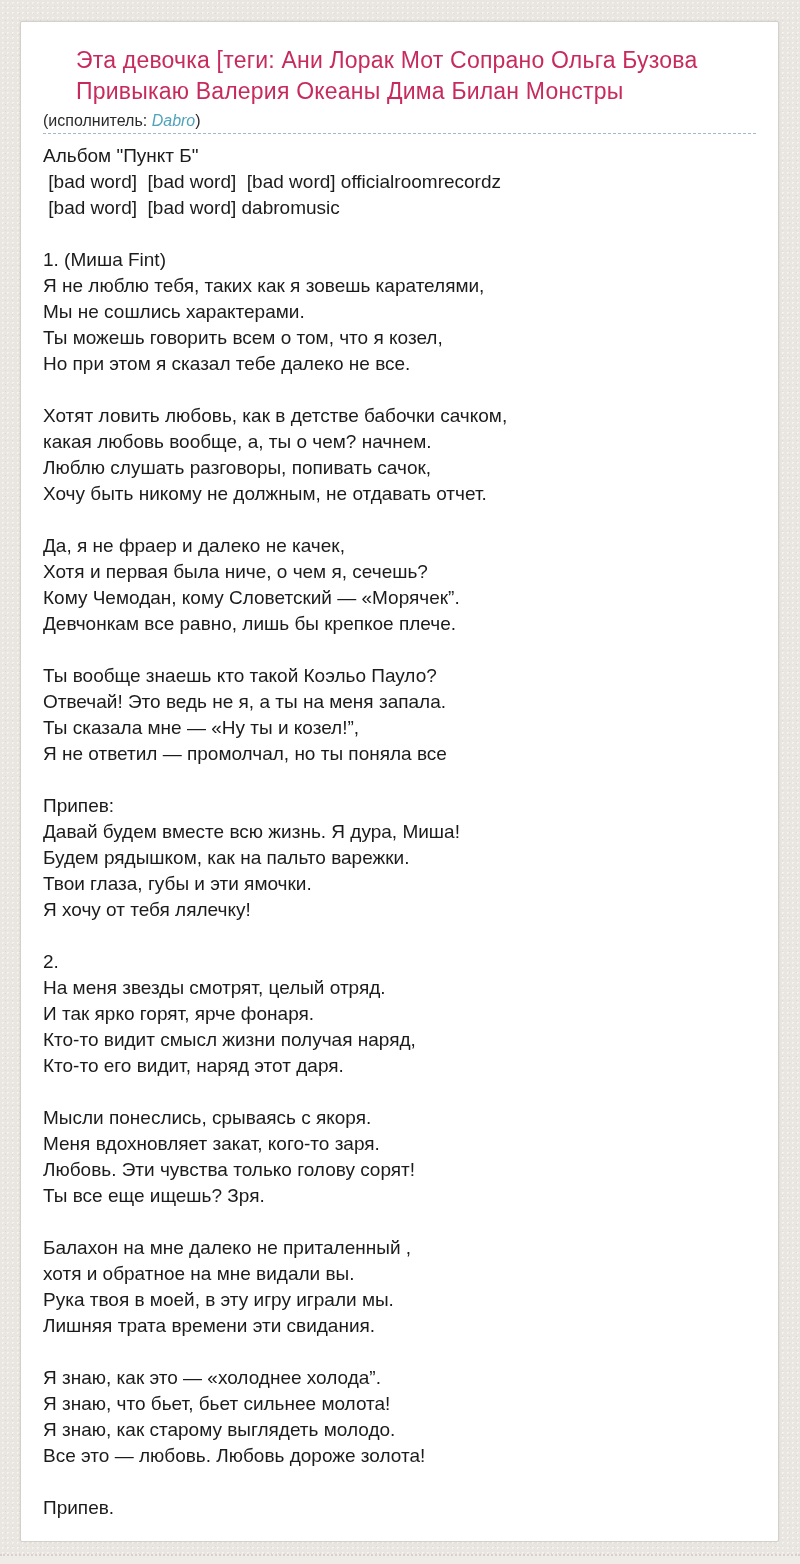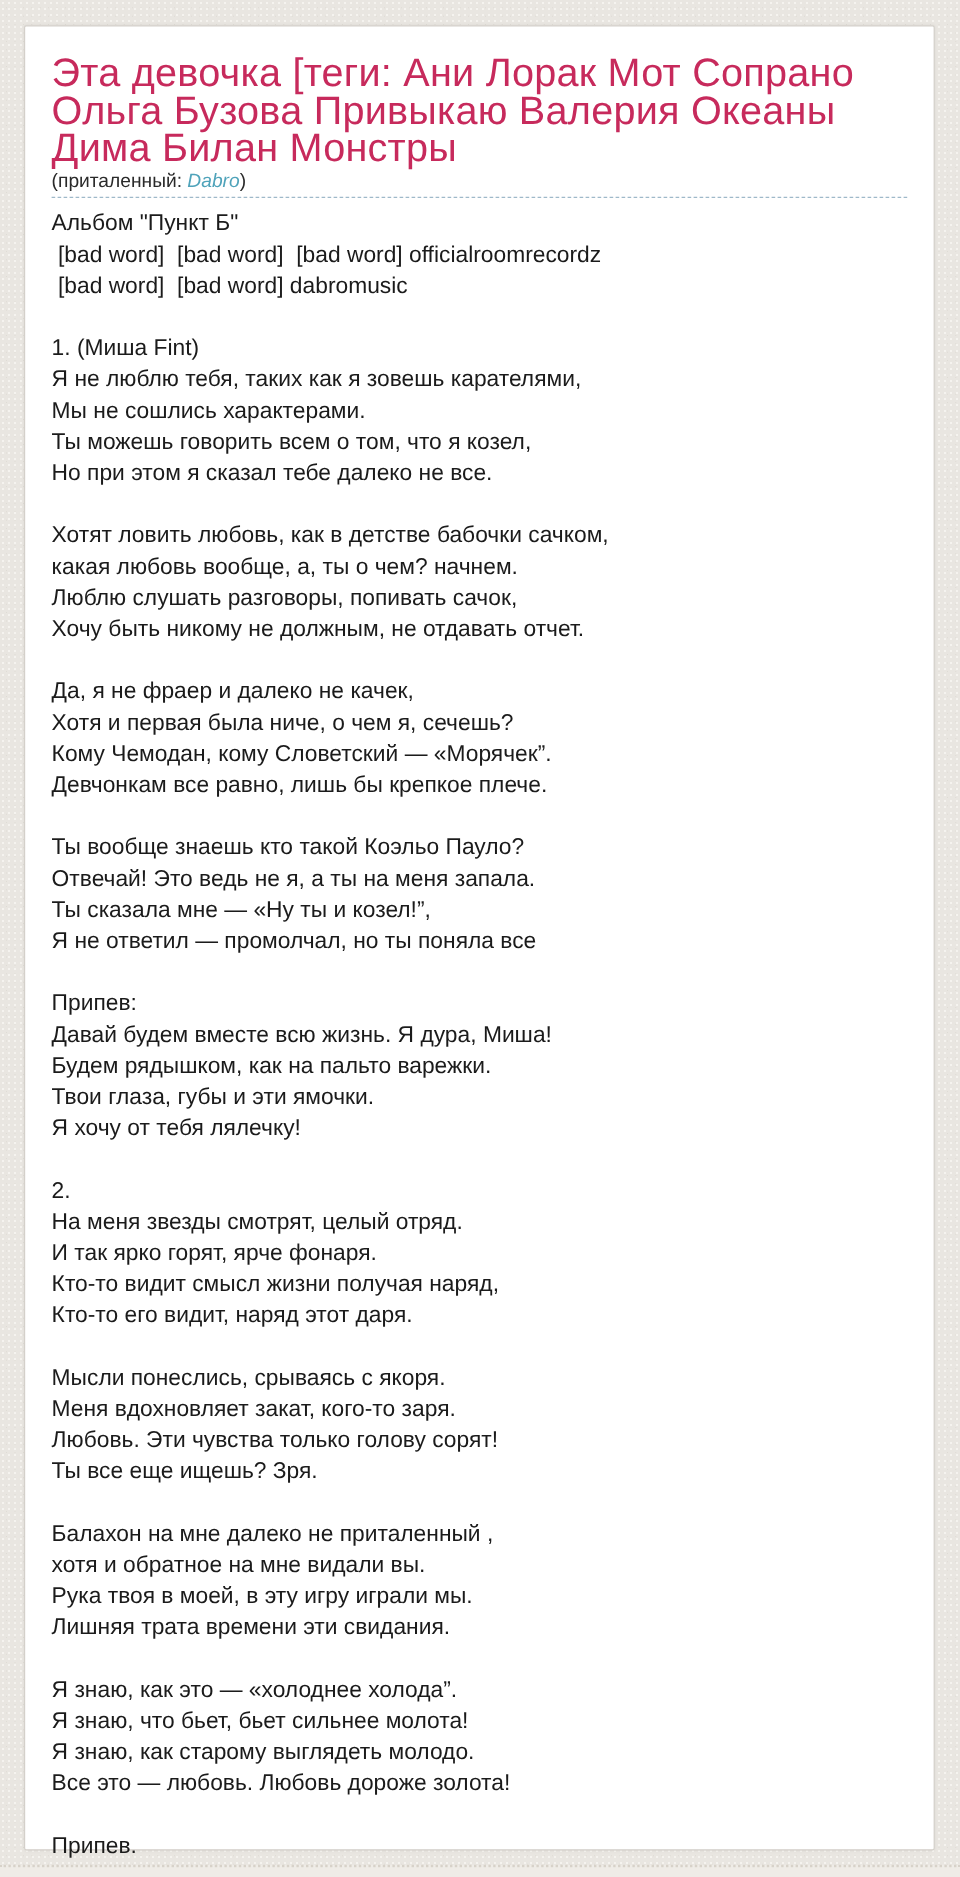--- a/index.html
+++ b/index.html
@@ -35,25 +35,26 @@
     top: 21px;
     width: 759px;
     height: 1521px;
     background: var(--card_bg);
     border: 1px solid var(--card_border);
     border-radius: 2px;
     box-shadow: 0 0 3px rgba(0,0,0,0.06);
     padding: 23px 22px 28px 22px;
   }
   .page-title {
-    font-size: 33px;
+    font-size: 23px;
     line-height: 31px;
     font-weight: normal;
     color: var(--title);
     letter-spacing: 0.2px;
+    margin-left: 33px;
   }
   .artist-line {
     margin-top: 4px;
     font-size: 16px;
     line-height: 20px;
     color: #2a2a2a;
   }
   .artist-link {
     color: var(--link);
     text-decoration: none;
@@ -81,21 +82,21 @@
     border-top: 2px dotted var(--footer_line);
     background: var(--footer_bg);
   }
 </style>
 </head>
 <body>
 
 <div class="card">
   <h1 class="page-title">Эта девочка [теги: Ани Лорак Мот Сопрано Ольга Бузова Привыкаю Валерия Океаны Дима Билан Монстры</h1>
 
-  <div class="artist-line"><span>(приталенный: </span><a class="artist-link" href="#">Dabro</a><span>)</span></div>
+  <div class="artist-line"><span>(исполнитель: </span><a class="artist-link" href="#">Dabro</a><span>)</span></div>
 
   <div class="separator"></div>
 
   <div class="lyrics">Альбом "Пункт Б"
  [bad word]  [bad word]  [bad word] officialroomrecordz
  [bad word]  [bad word] dabromusic
 
 1. (Миша Fint)
 Я не люблю тебя, таких как я зовешь карателями,
 Мы не сошлись характерами.

